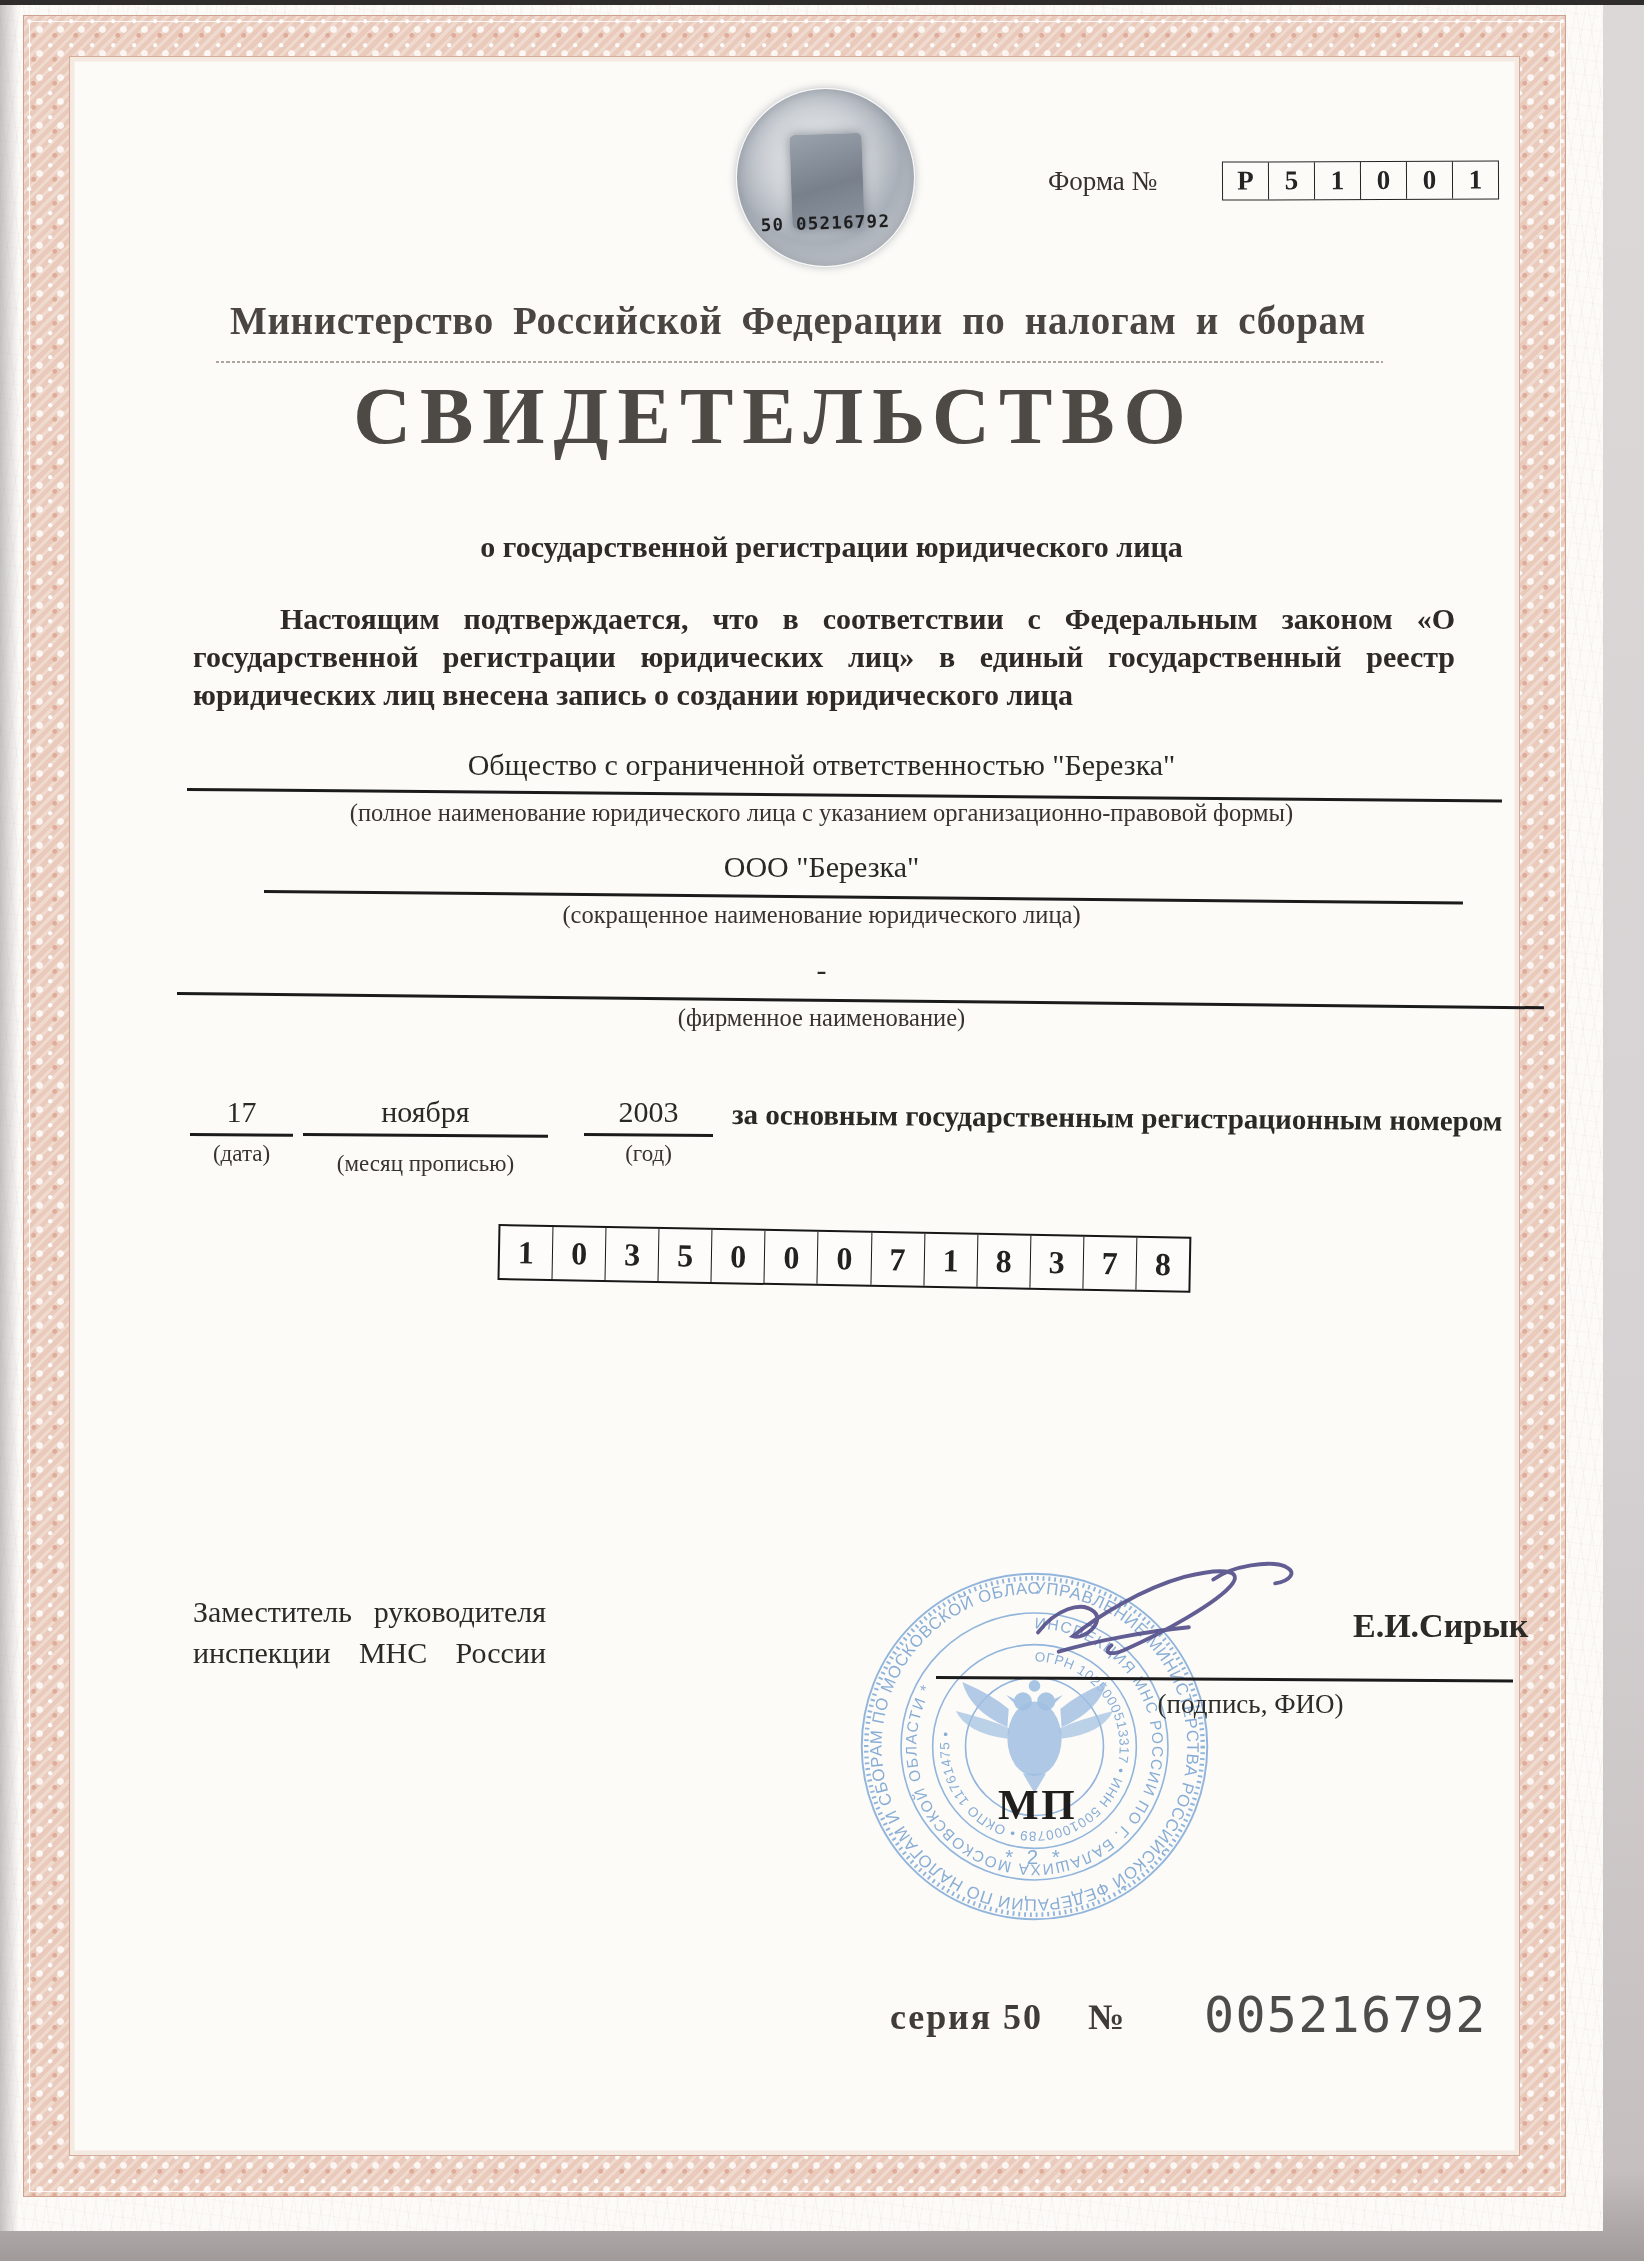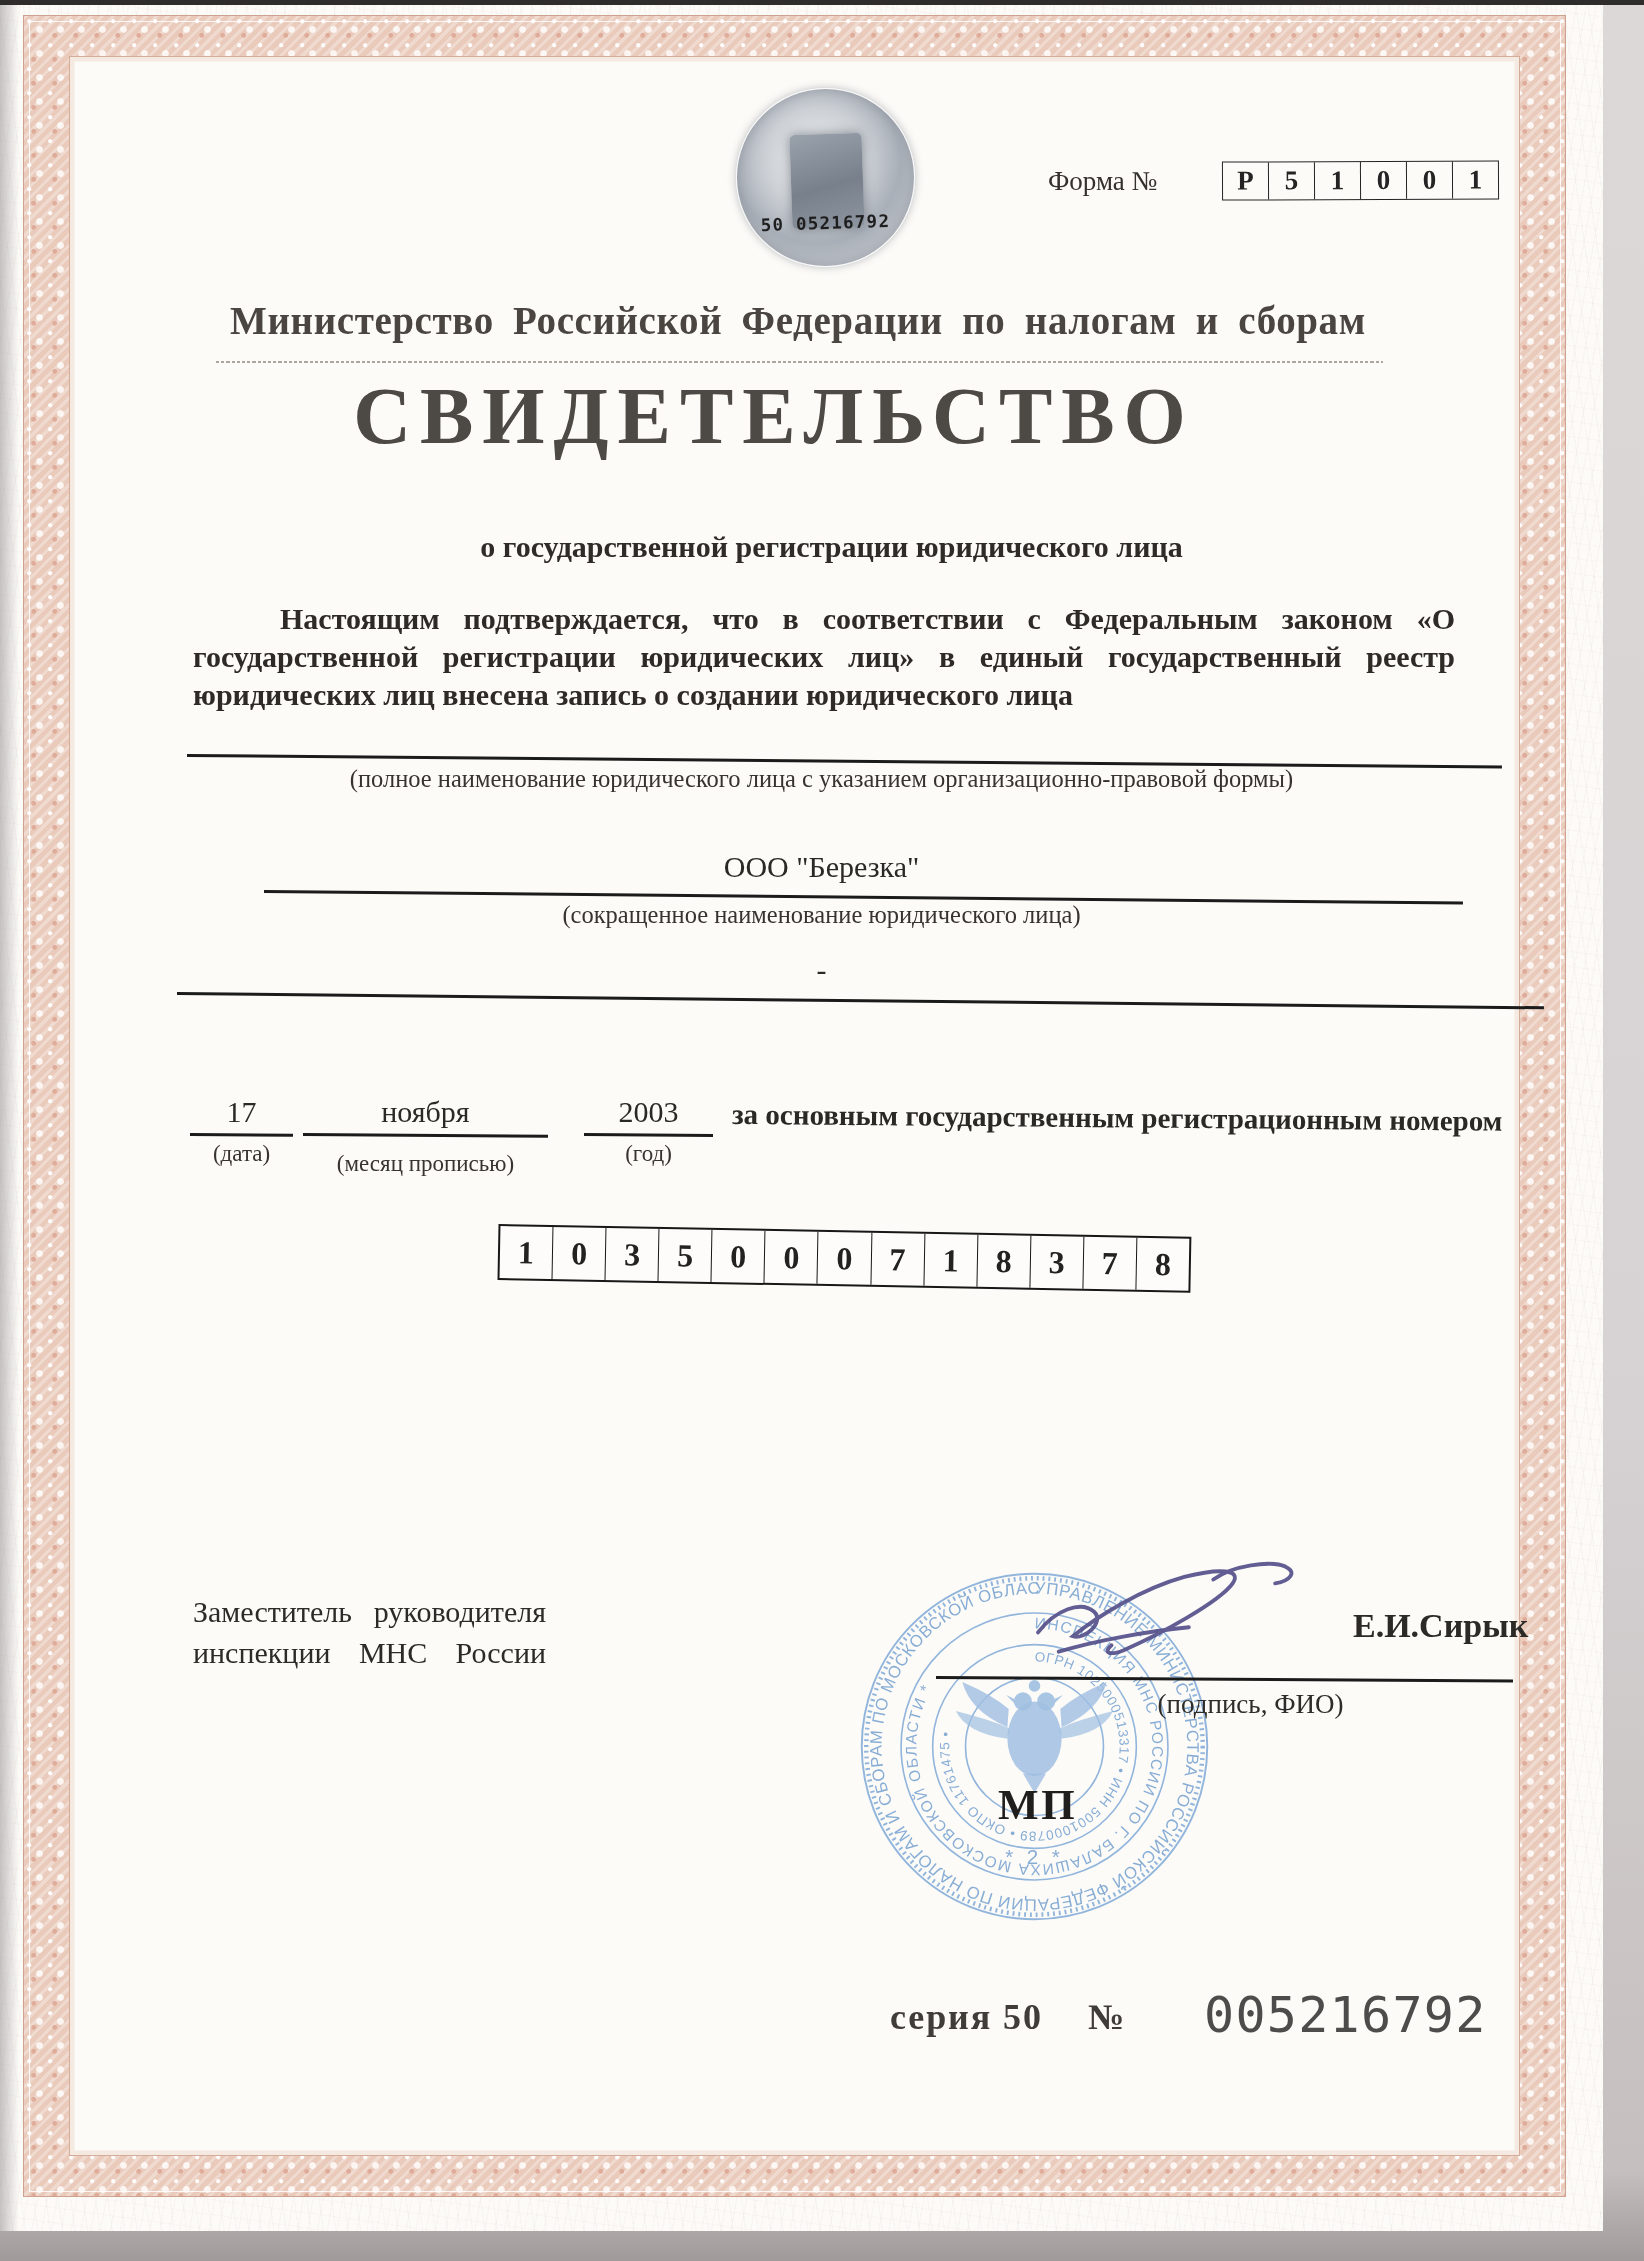--- a/index.html
+++ b/index.html
@@ -128,33 +128,35 @@
       <span>1</span>
     </div>
 
     <div class="abs ministry">Министерство Российской Федерации по налогам и сборам</div>
     <div class="abs microline"></div>
     <div class="abs doc-title">СВИДЕТЕЛЬСТВО</div>
     <div class="abs subtitle">о государственной регистрации юридического лица</div>
     <div class="abs lead">Настоящим подтверждается, что в соответствии с Федеральным законом «О государственной регистрации юридических лиц» в единый государственный реестр юридических лиц внесена запись о создании юридического лица</div>
 
     <div class="abs fullname">
+      <div class="ctr val">Общество с ограниченной ответственностью "Березка"</div>
       <div class="rule" style="margin:6.4px 0 0 -6.4px;width:1315px;transform:rotate(0.5deg);"></div>
       <div class="ctr caption" style="margin-top:7.7px;">(полное наименование юридического лица с указанием организационно-правовой формы)</div>
     </div>
 
     <div class="abs shortname">
       <div class="ctr val">ООО "Березка"</div>
       <div class="rule" style="margin:6.4px 0 0 71px;width:1199px;transform:rotate(0.55deg);"></div>
       <div class="ctr caption" style="margin-top:7.7px;">(сокращенное наименование юридического лица)</div>
     </div>
 
     <div class="abs brandname">
       <div class="ctr val">-</div>
       <div class="rule" style="margin:5.2px 0 0 -16px;width:1367px;transform:rotate(0.6deg);"></div>
+      <div class="ctr caption" style="margin-top:9px;">(фирменное наименование)</div>
     </div>
 
     <div class="abs f-date">
       <div class="ctr val">17</div>
       <div class="rule" style="margin-top:3.9px;transform:rotate(0.4deg);"></div>
       <div class="ctr caption small-cap" style="margin-top:5.2px;">(дата)</div>
     </div>
     <div class="abs f-month">
       <div class="ctr val">ноября</div>
       <div class="rule" style="margin-top:3.9px;transform:rotate(0.4deg);"></div>

